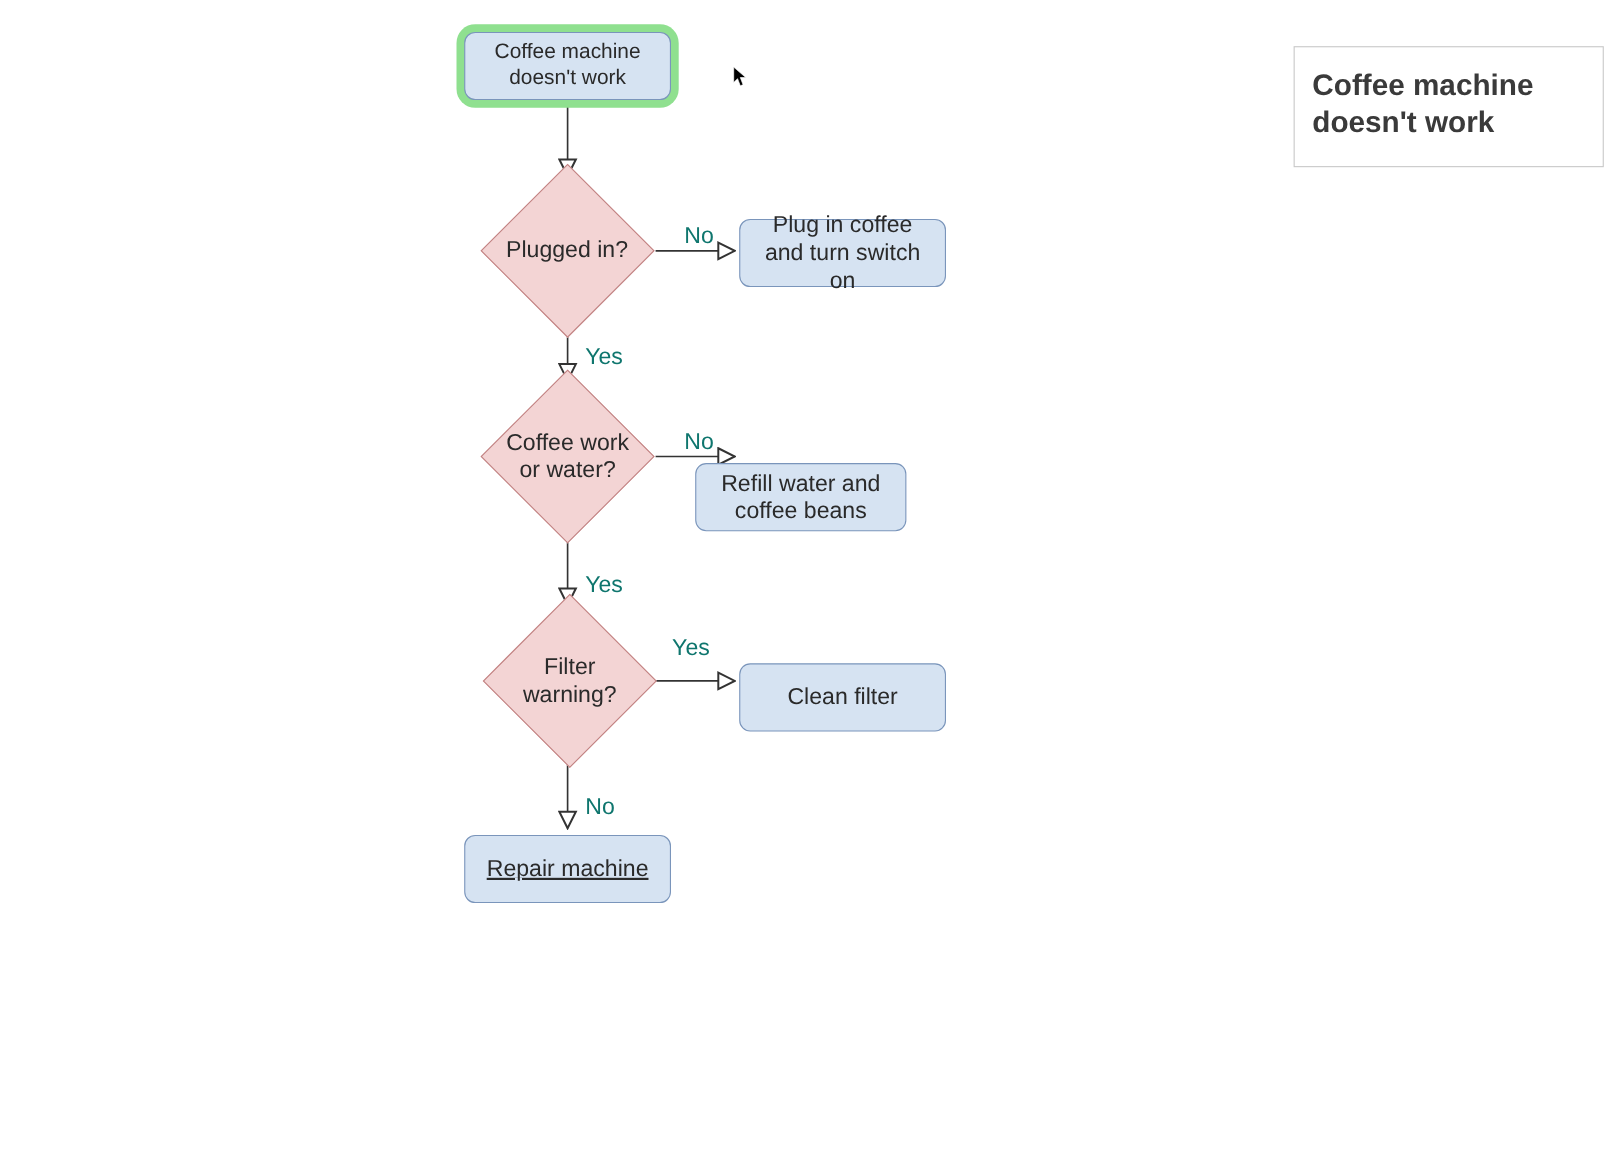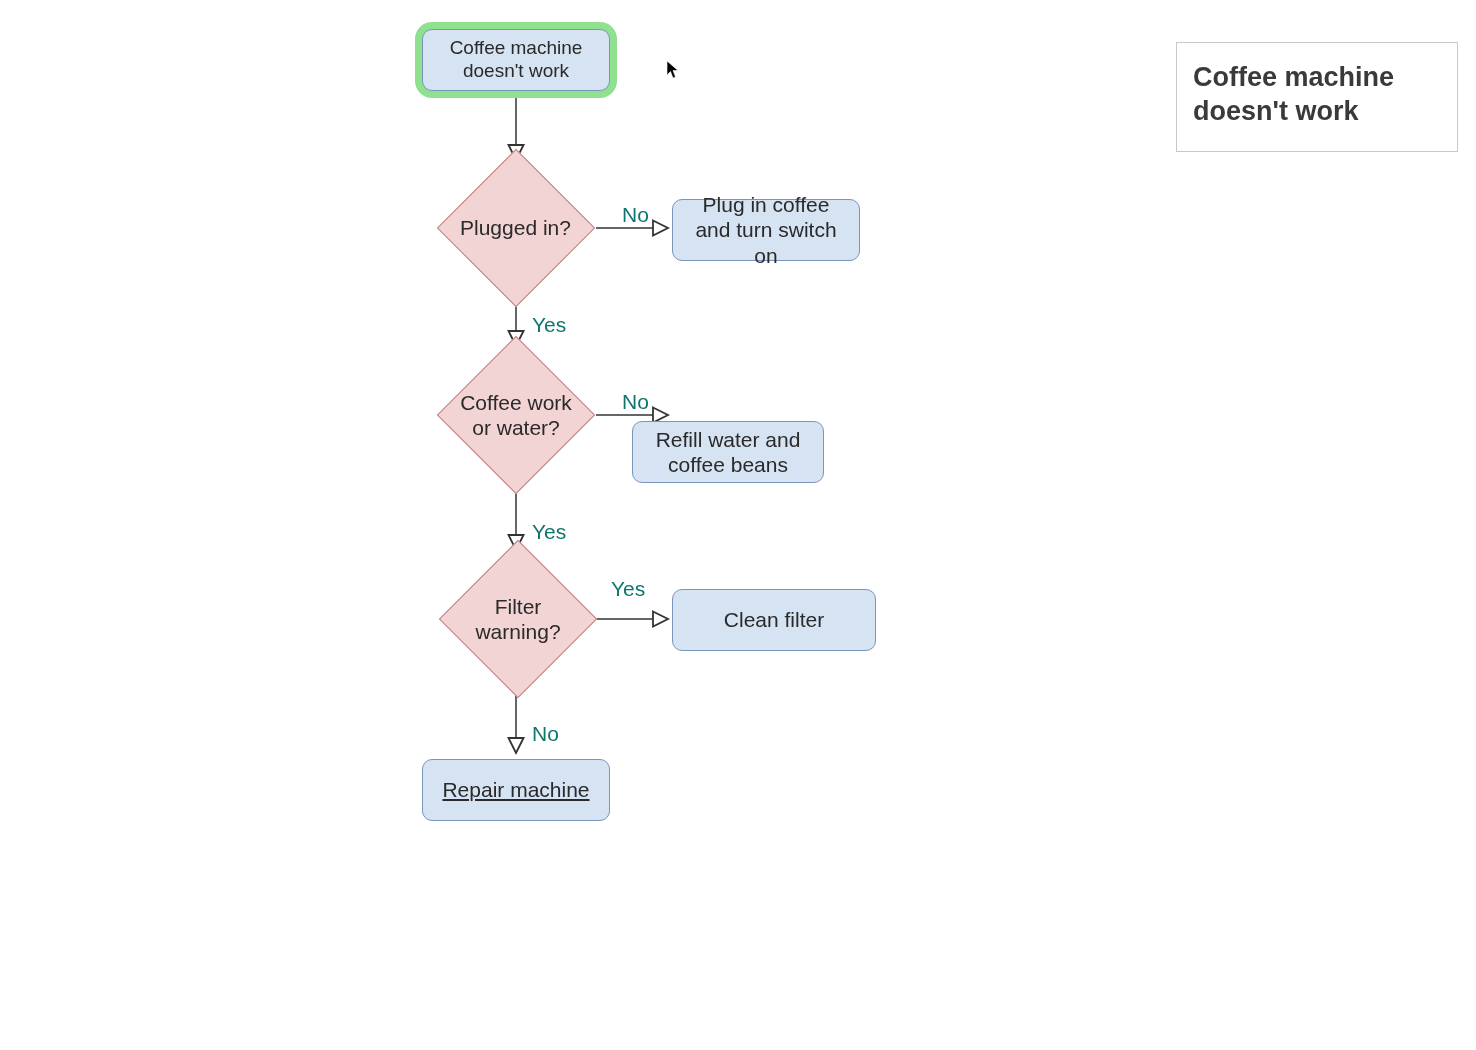--- a/index.html
+++ b/index.html
@@ -139,21 +139,21 @@
 
   <div class="node-rect fs21" style="left:632px; top:385px; width:192px; height:62px;margin-top:36px;">
     <span>Refill water and coffee beans</span>
   </div>
 
   <div class="diamond fs21" style="left:462px; top:563px; width:112px; height:112px;">
     <div class="shape"></div>
     <span class="label">Filter warning?</span>
   </div>
 
-  <div class="node-rect fs21" style="left:672px; top:589px; width:204px; height:62px;align-items:center;">
+  <div class="node-rect fs21" style="left:672px; top:603px; width:188px; height:62px;align-items:center;">
     <span>Clean filter</span>
   </div>
 
   <div class="node-rect fs21" style="left:422px; top:759px; width:188px; height:62px;text-decoration:underline;">
     <span>Repair machine</span>
   </div>
 
   <div class="edge-label fs21" style="left:622px; top:202px;">No</div>
   <div class="edge-label fs21" style="left:532px; top:312px;">Yes</div>
   <div class="edge-label fs21" style="left:622px; top:389px;">No</div>

